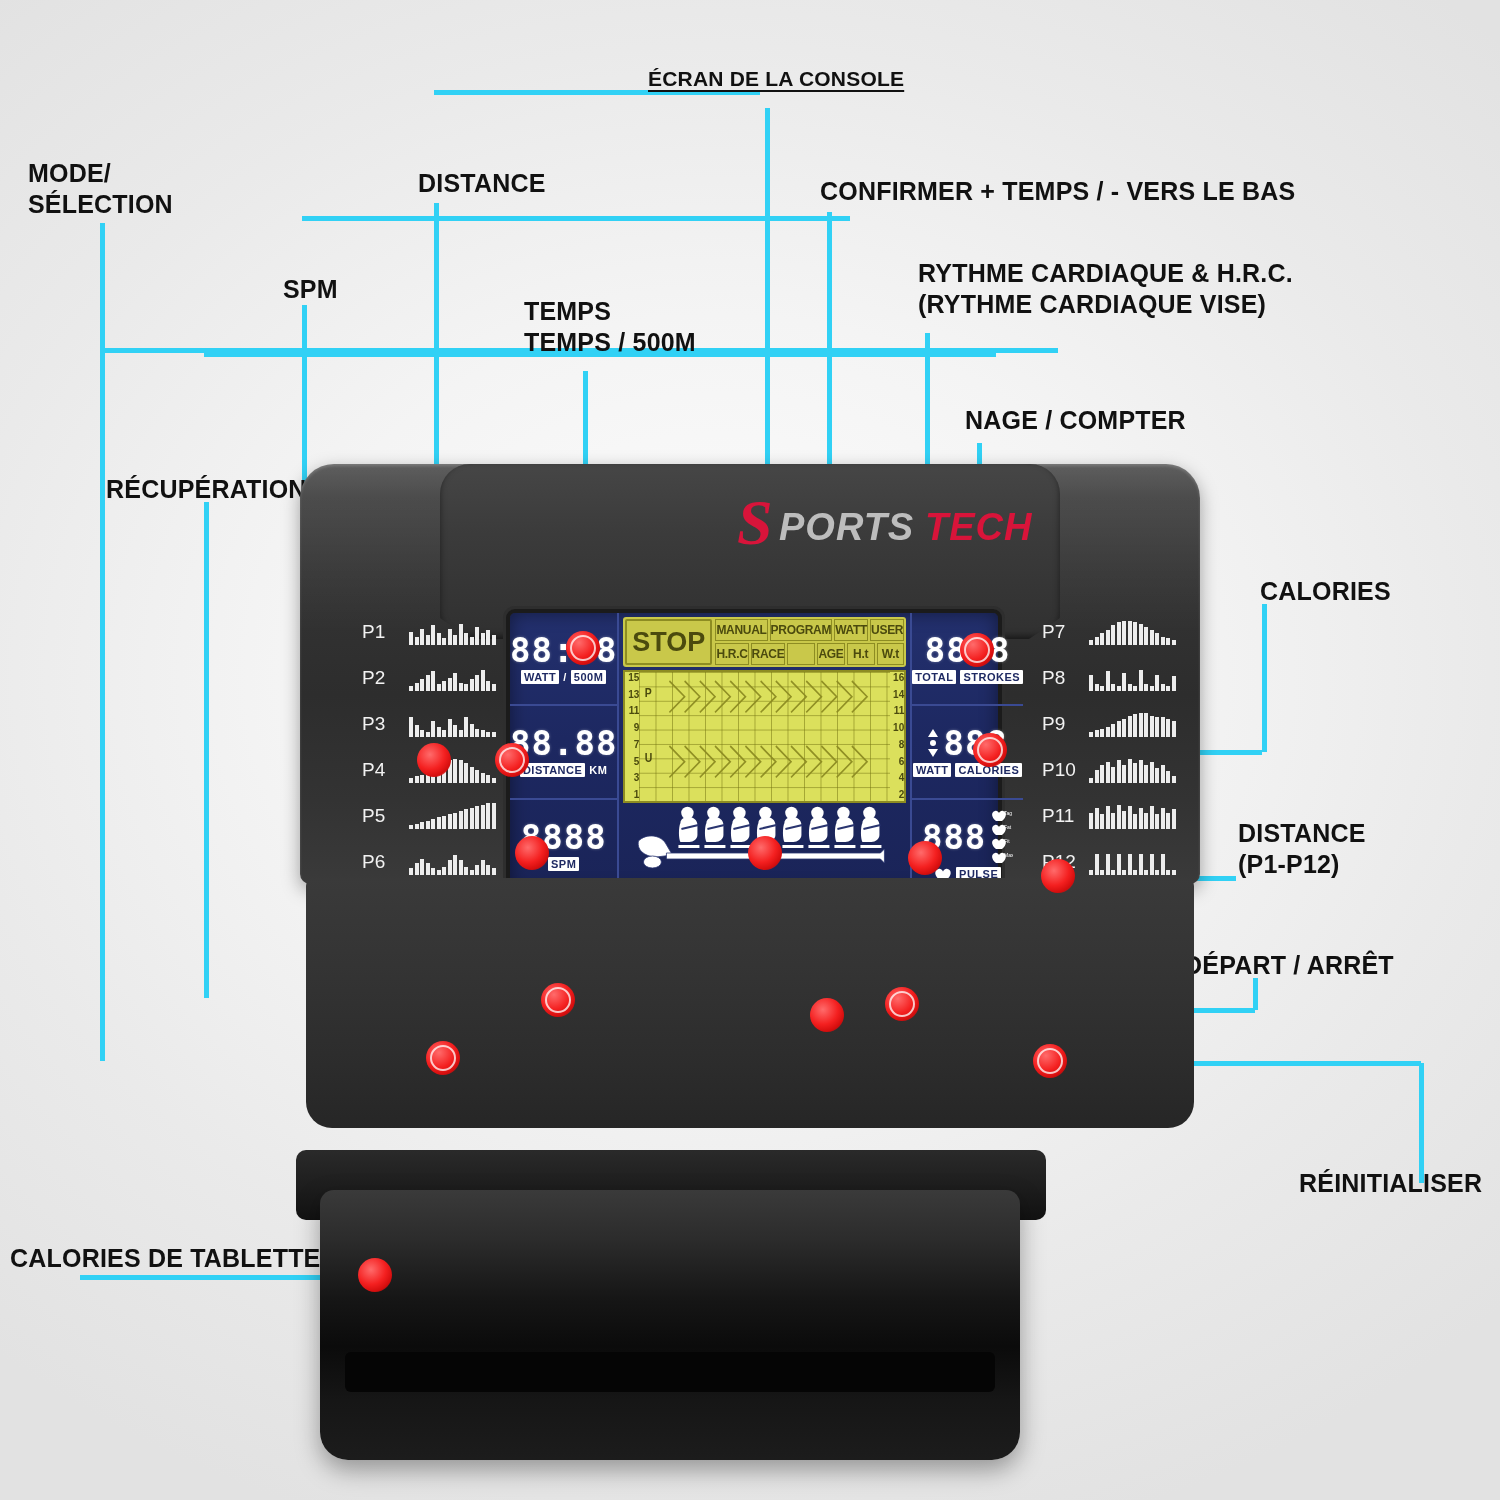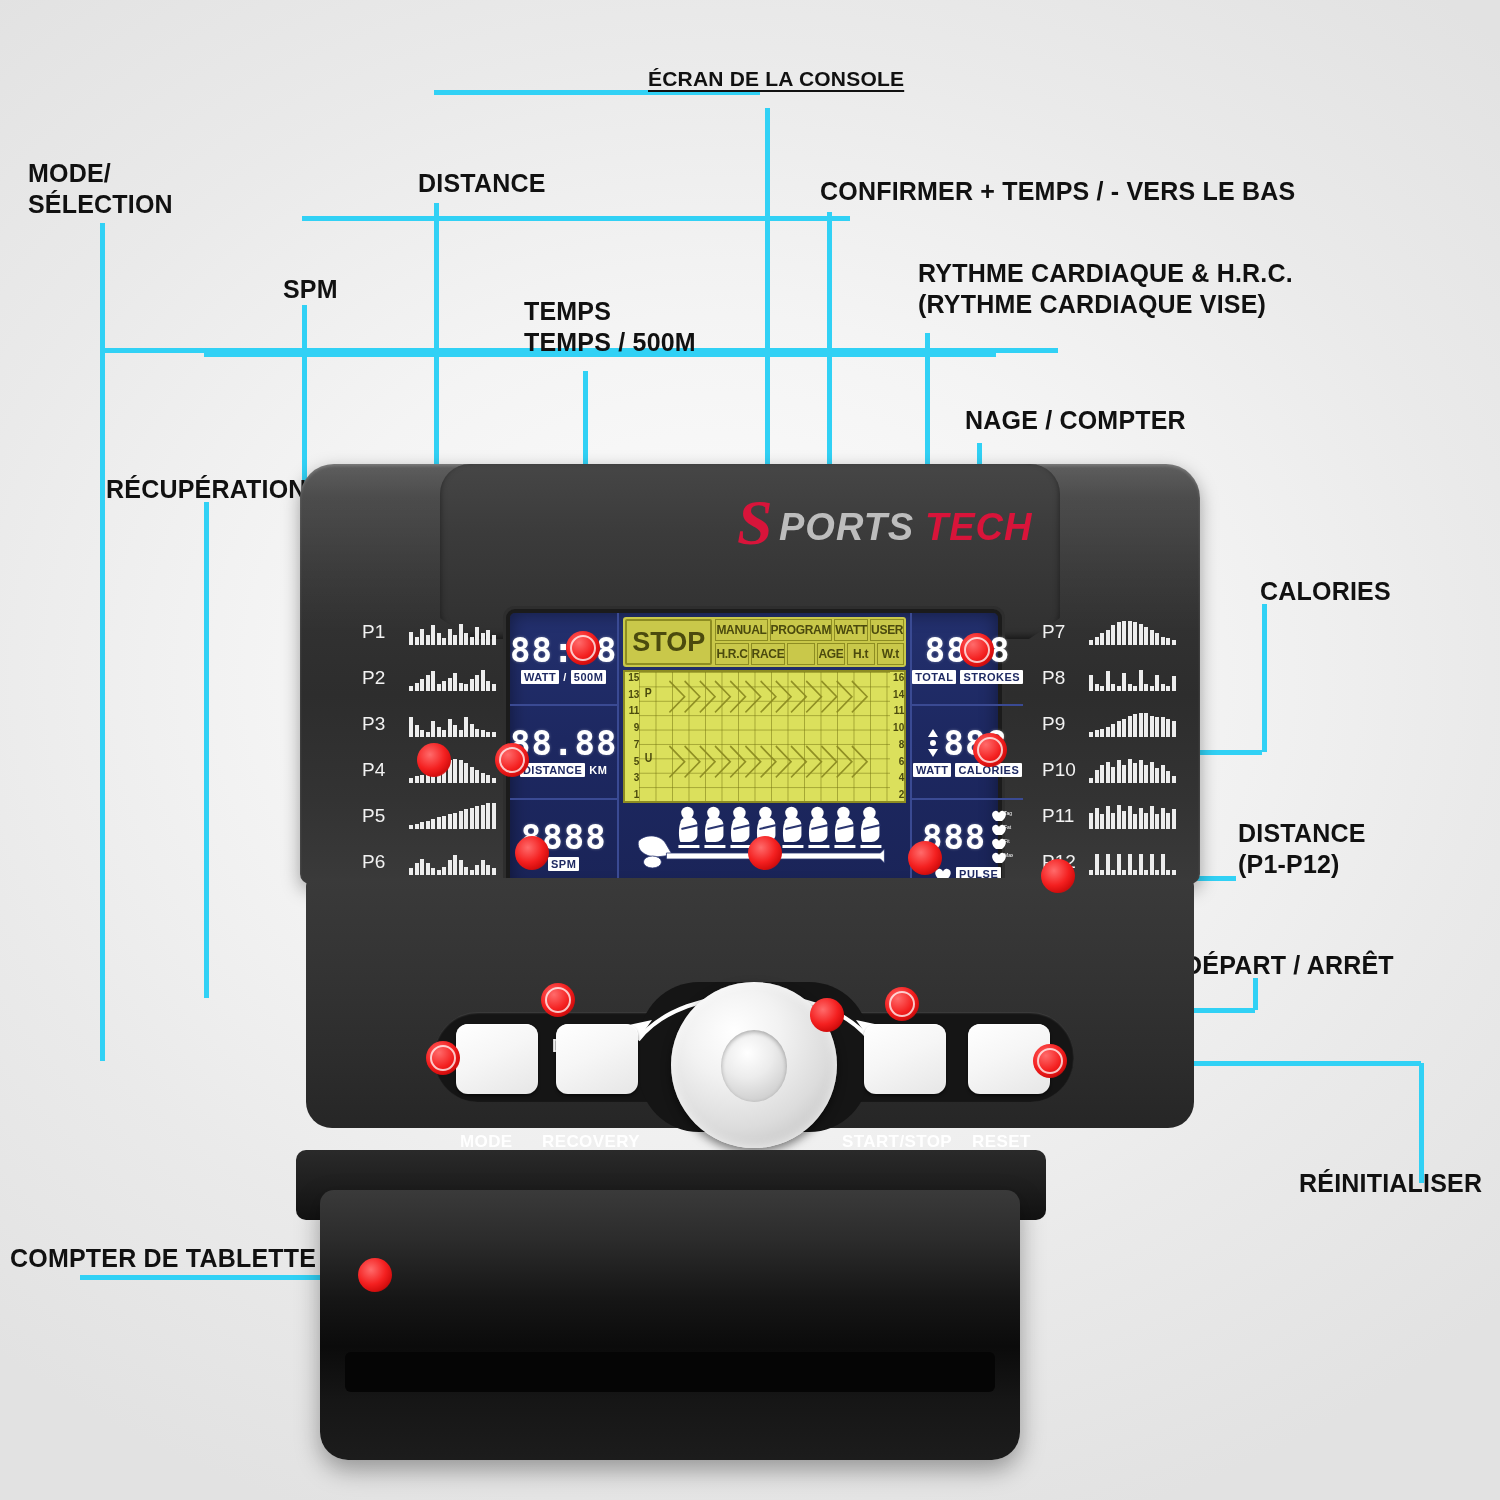--- a/index.html
+++ b/index.html
@@ -137,21 +137,21 @@
 (RYTHME CARDIAQUE VISE)</div>
     <div class="ann" style="left: 524px; top: 296px; font-size: 25px;">TEMPS
 TEMPS / 500M</div>
     <div class="ann" style="left: 965px; top: 405px; font-size: 25px;">NAGE / COMPTER</div>
     <div class="ann" style="left: 106px; top: 474px; font-size: 25px;">RÉCUPÉRATION</div>
     <div class="ann" style="left: 1260px; top: 576px; font-size: 25px;">CALORIES</div>
     <div class="ann" style="left: 1238px; top: 818px; font-size: 25px;">DISTANCE
 (P1-P12)</div>
     <div class="ann" style="left: 1184px; top: 950px; font-size: 25px;">DÉPART / ARRÊT</div>
     <div class="ann" style="left: 1299px; top: 1168px; font-size: 25px;">RÉINITIALISER</div>
-    <div class="ann" style="left: 10px; top: 1243px; font-size: 25px;">COMPTER DE TABLETTE</div>
+    <div class="ann" style="left: 10px; top: 1243px; font-size: 25px;">CALORIES DE TABLETTE</div>
   </div>
 
 <div id="console">
 
   <div class="shellTop">
     <div class="logoPanel">
       <div class="logo">
         <svg viewBox="0 0 320 66" width="320" height="66">
           <text x="2" y="54" font-family="Liberation Serif, serif" font-size="64" font-style="italic" font-weight="bold" fill="#d8143a">S</text>
           <text x="44" y="50" font-family="Liberation Sans, sans-serif" font-size="38" font-style="italic" font-weight="bold" fill="#bdbdbd" letter-spacing="1">PORTS</text>
@@ -613,41 +613,20 @@
             </div>
           </div>
         </div>
 
       </div>
     </div>
   </div>
 
   <div class="shellBot"></div>
 
-  <div class="keypad">
-    <div class="keyplate"></div>
-    <svg style="position:absolute;left:140px;top:-8px" width="360" height="74" viewBox="0 0 360 74">
-      <path d="M64 64 C110 4 250 4 296 64" stroke="#fff" stroke-width="4" fill="none"></path>
-      <polygon points="64,64 78,44 50,50" fill="#fff"></polygon>
-      <polygon points="296,64 310,50 282,44" fill="#fff"></polygon>
-    </svg>
-    <div class="updown" style="left:118px;top:52px;">DOWN</div>
-    <div class="updown" style="left:458px;top:52px;">UP</div>
-
-    <div class="btn" style="left:22px"></div>
-    <div class="btn" style="left:122px"></div>
-    <div class="knob"></div>
-    <div class="btn" style="left:430px"></div>
-    <div class="btn" style="left:534px"></div>
-
-    <div class="btnlabel" style="left:26px;top:148px;">MODE</div>
-    <div class="btnlabel" style="left:108px;top:148px;">RECOVERY</div>
-    <div class="btnlabel" style="left:408px;top:148px;">START/STOP</div>
-    <div class="btnlabel" style="left:538px;top:148px;">RESET</div>
-  </div>
 </div>
 
 <div class="tabletLip"></div>
 <div class="tabletHolder"></div>
 <div class="tabletSlot"></div>
 
 <div id="dots">
     <div class="dot ring" style="left: 583px; top: 648px;"></div>
     <div class="dot " style="left: 765px; top: 853px;"></div>
     <div class="dot " style="left: 827px; top: 1015px;"></div>

